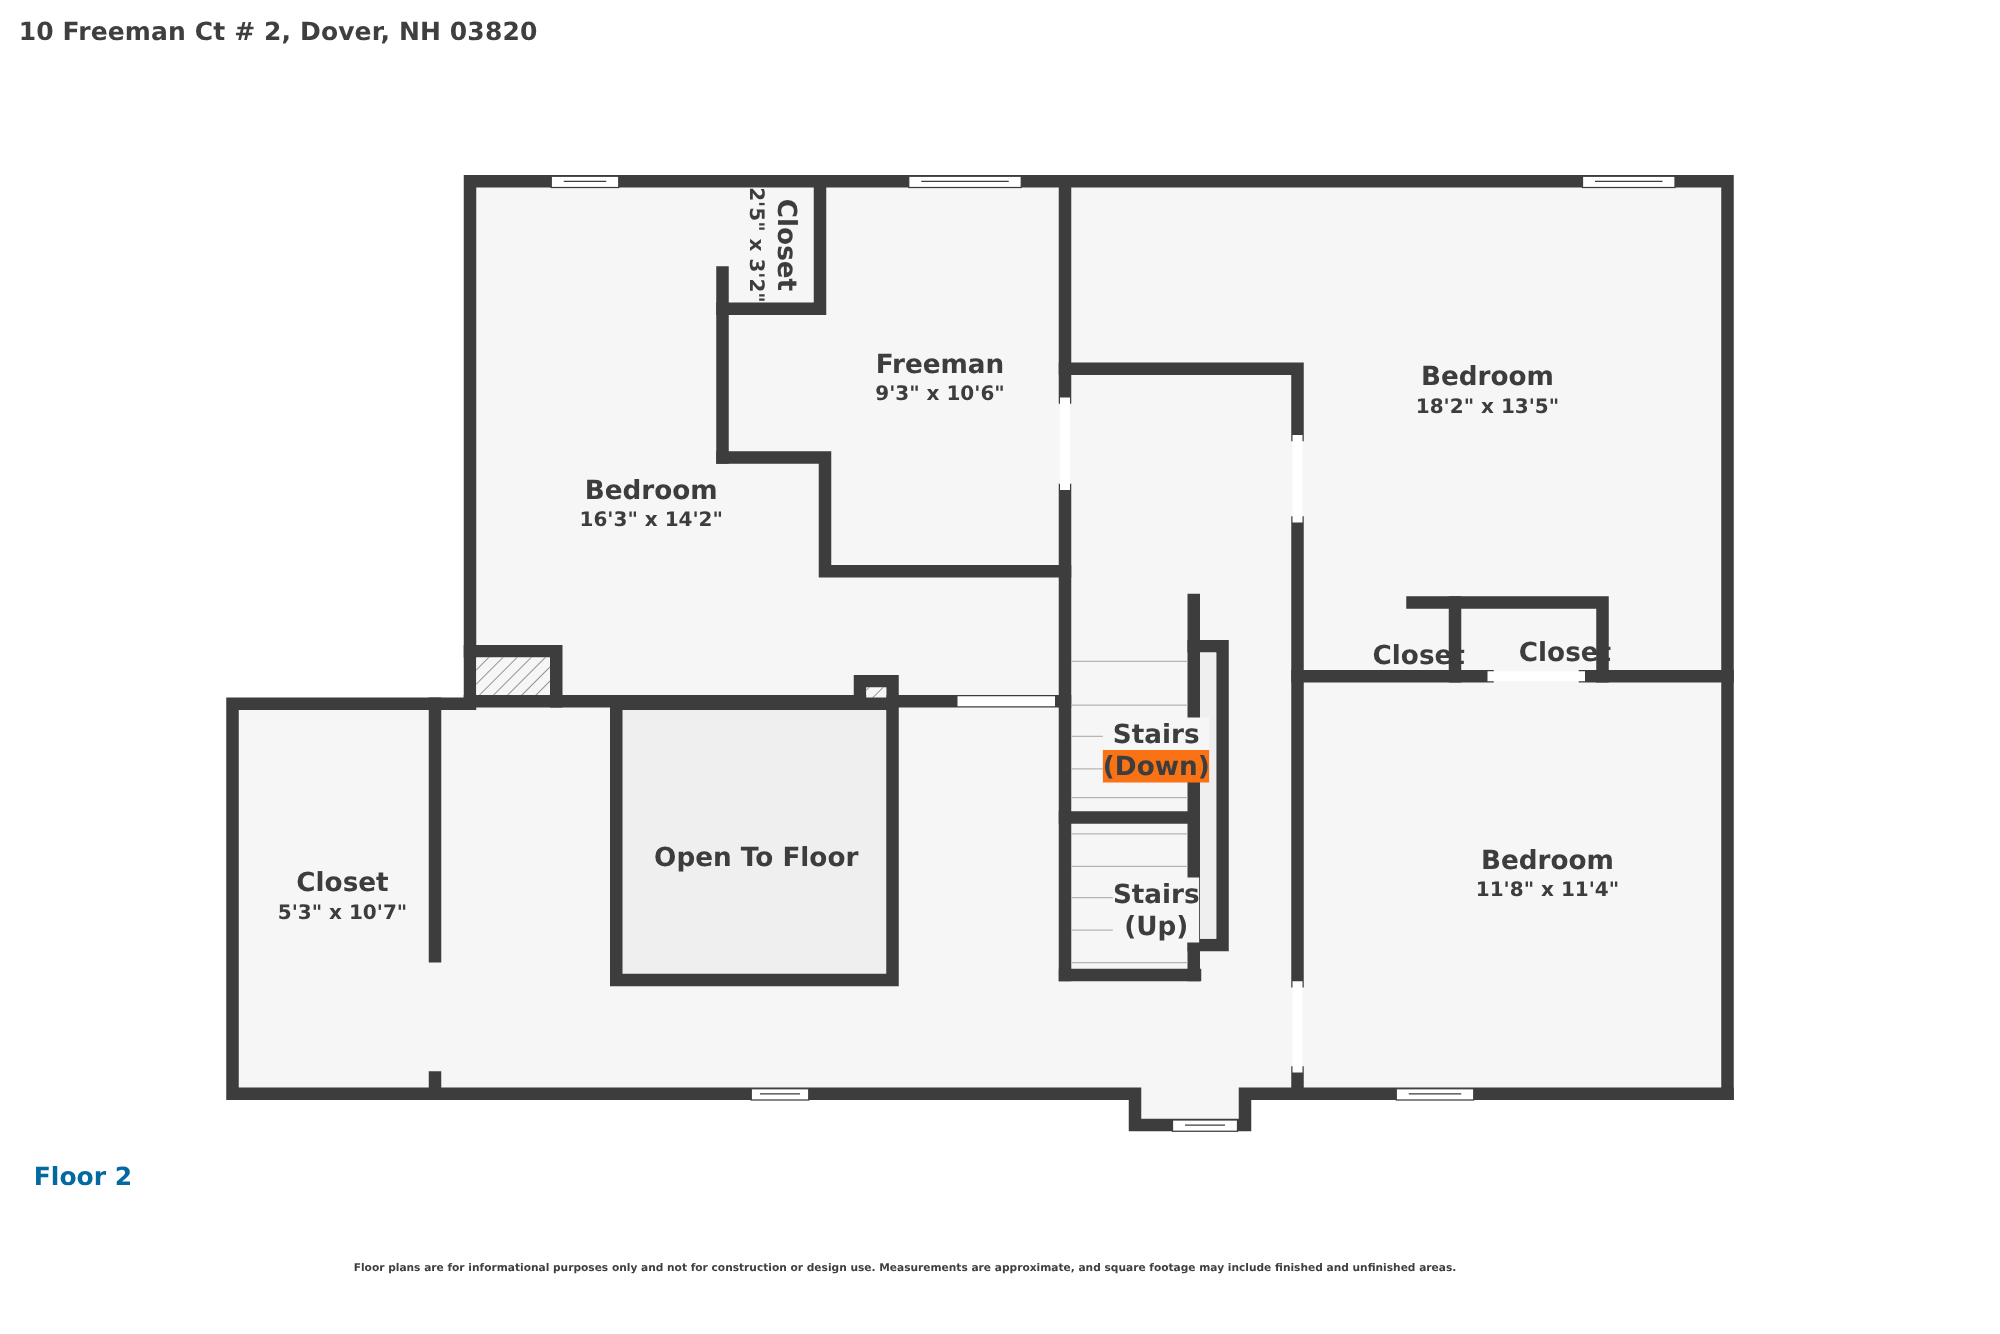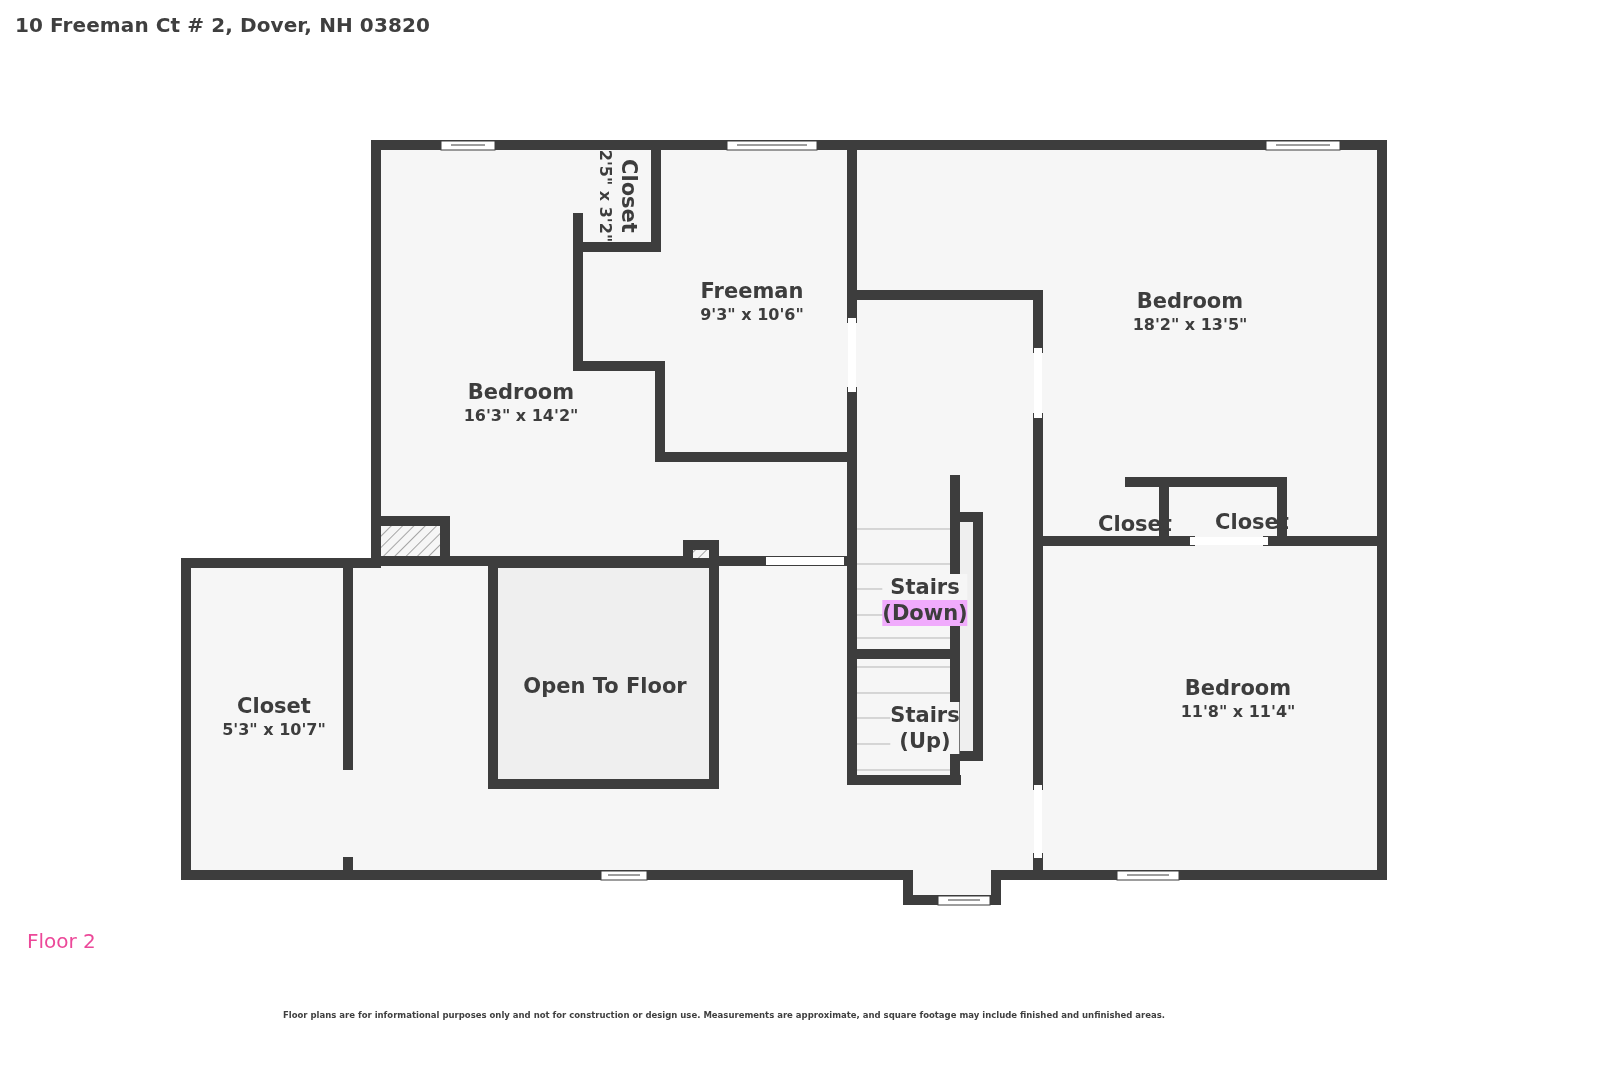--- a/index.html
+++ b/index.html
@@ -1,18 +1,18 @@
 <!DOCTYPE html>
 <html><head>
   <meta charset="utf-8">
   <style>
     html, body { margin: 0; padding: 0; background: #ffffff; }
     body { width: 1600px; height: 1067px; position: relative; overflow: hidden; font-family: "DejaVu Sans", "Liberation Sans", sans-serif; color: #3d3d3d; }
     .address { position: absolute; left: 15px; top: 13px; font-size: 20px; font-weight: bold; color: #3f3f3f; letter-spacing: 0.1px; }
-    .floor-label { position: absolute; left: 27px; top: 929px; font-size: 20px; font-weight: normal; color: #ec4899; }
+    .floor-label { position: absolute; left: 27px; top: 929px; font-size: 20px; font-weight: bold; color: #0369a1; }
     .disclaimer { position: absolute; left: 0; width: 1448px; top: 1010px; text-align: center; font-size: 8.5px; font-weight: bold; color: #3f3f3f; }
     svg.plan { position: absolute; left: 0; top: 0; }
     .room-label { position: absolute; text-align: center; transform: translate(-50%, -50%); white-space: nowrap; }
     .room-name { display: block; font-size: 21px; font-weight: bold; color: #3d3d3d; line-height: 26px; }
     .room-dim { display: block; font-size: 16px; font-weight: bold; color: #3d3d3d; line-height: 22px; }
     .rot { transform: translate(-50%, -50%) rotate(90deg); }
   </style>
 </head>
 <body>
 
@@ -152,21 +152,21 @@
   <span class="room-name">Closet</span>
   <span class="room-dim">5'3" x 10'7"</span>
 </div>
 
 <div class="room-label" style="left:605px; top:686px;">
   <span class="room-name">Open To Floor</span>
 </div>
 
 <div class="room-label" style="left:925px; top:600px;">
   <span class="room-name" style="background:#f6f6f6;">Stairs</span>
-  <span class="room-name" style="background:#f0abfc;">(Down)</span>
+  <span class="room-name" style="background:#f97316;">(Down)</span>
 </div>
 
 <div class="room-label" style="left:925px; top:728px;">
   <span class="room-name" style="background:#f6f6f6;">Stairs</span>
   <span class="room-name" style="background:#f6f6f6;">(Up)</span>
 </div>
 
 <div class="floor-label">Floor 2</div>
 
 <div class="disclaimer">Floor plans are for informational purposes only and not for construction or design use. Measurements are approximate, and square footage may include finished and unfinished areas.</div>

